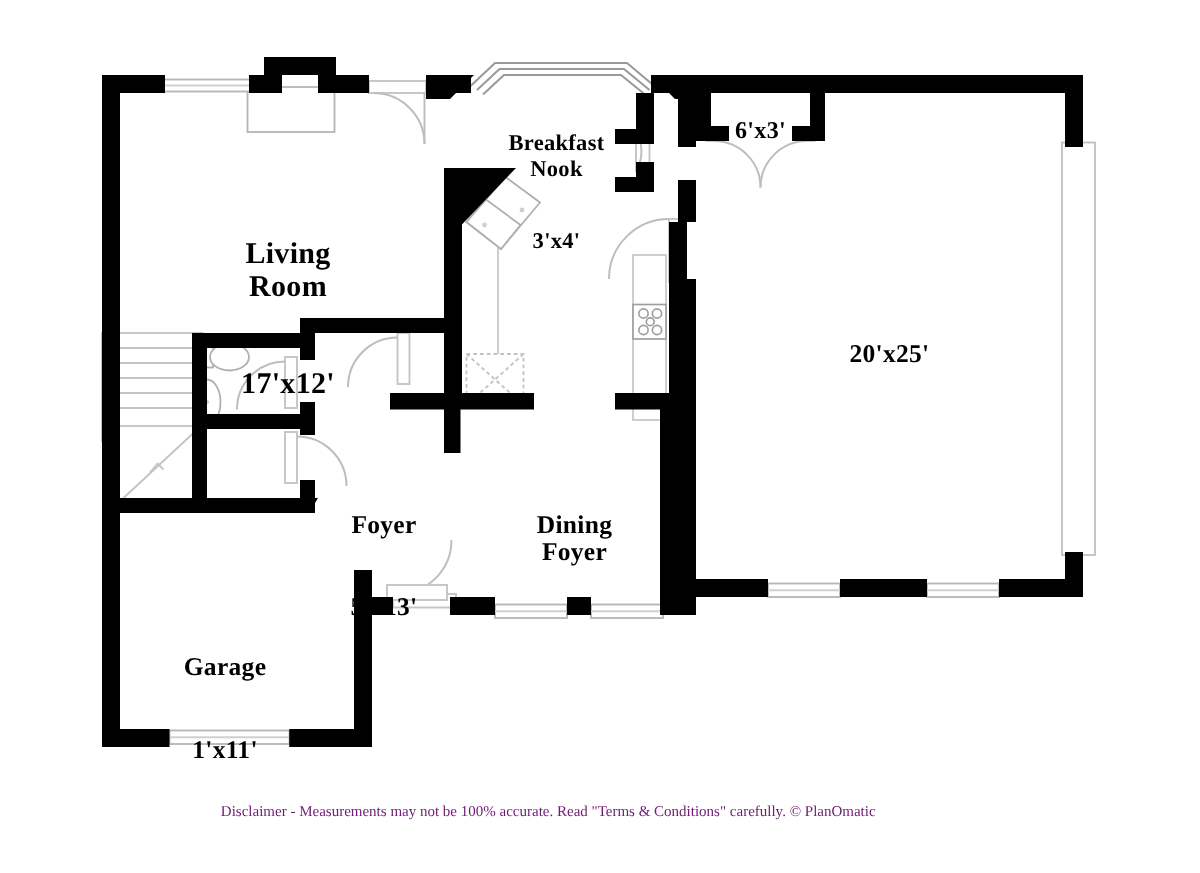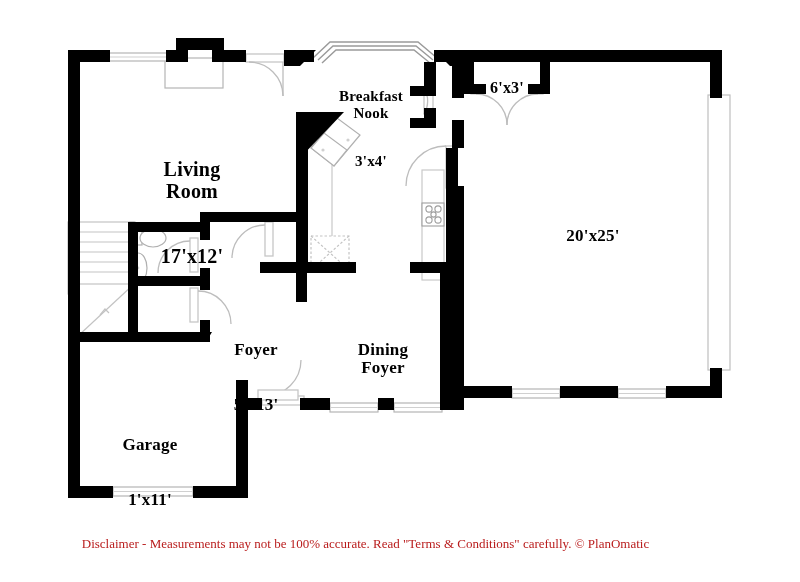--- a/index.html
+++ b/index.html
@@ -48,22 +48,22 @@
   .lbl-closet6  { font-size: 16px; }
   .lbl-closet4  { font-size: 16px; }
   .lbl-fp       { font-size: 10px; letter-spacing: 0.5px; }
   .disclaimer {
     position: absolute;
     left: 0;
     top: 536px;
     width: 731px;
     text-align: center;
     font-family: "Liberation Serif", "DejaVu Serif", serif;
-    font-size: 13px;
-    color: #b91c1c;
+    font-size: 10px;
+    color: #701a75;
   }
 </style>
 </head>
 <body>
 
 <div id="floorplan-root">
 
   <svg id="plan-svg" viewBox="0 0 800 582">
 
     <g stroke="#b5b5b5" fill="#ffffff" stroke-width="1.2">

